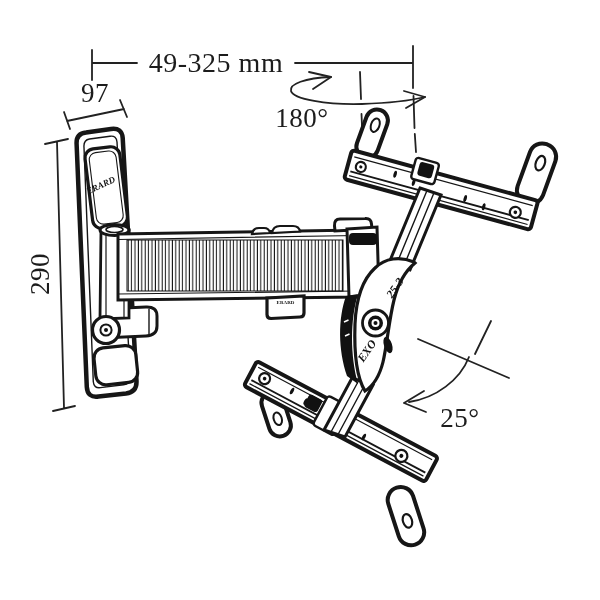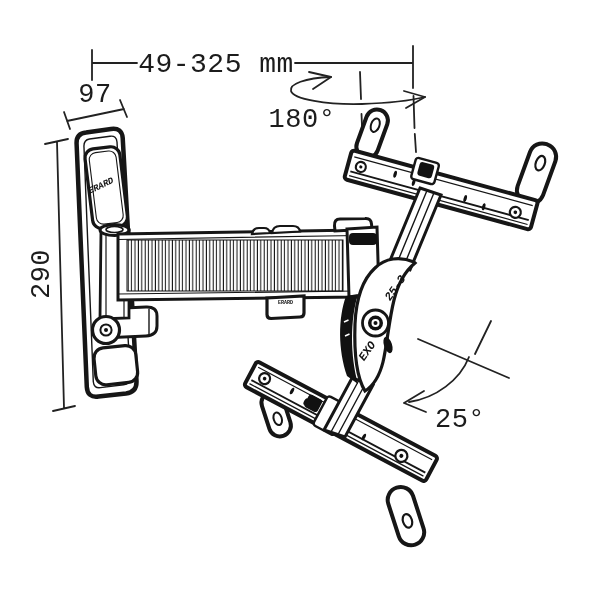--- a/index.html
+++ b/index.html
@@ -1,17 +1,17 @@
 <!DOCTYPE html>
 <html><head>
 <meta charset="utf-8">
 <style>
   html,body{margin:0;padding:0;background:#fff;}
   .stage{position:relative;width:600px;height:600px;background:#ffffff;overflow:hidden;
-         font-family:Liberation Mono, monospace;}
+         font-family:Liberation Serif, serif;}
   svg{display:block;}
   .outline{fill:#ffffff;stroke:#161616;}
   .thick{stroke-width:4;}
   .med{stroke-width:3;}
   .thin{stroke-width:1.4;}
   .noline{fill:none;stroke:#161616;}
   .dark{fill:#111111;stroke:none;}
   .dim-line{fill:none;stroke:#222222;stroke-width:1.8;stroke-linecap:round;}
   .dim-text{font-size:27px;fill:#1c1c1c;text-anchor:middle;letter-spacing:0.5px;}
   .dim-text-lg{font-size:28px;fill:#1c1c1c;text-anchor:middle;letter-spacing:0.5px;}

